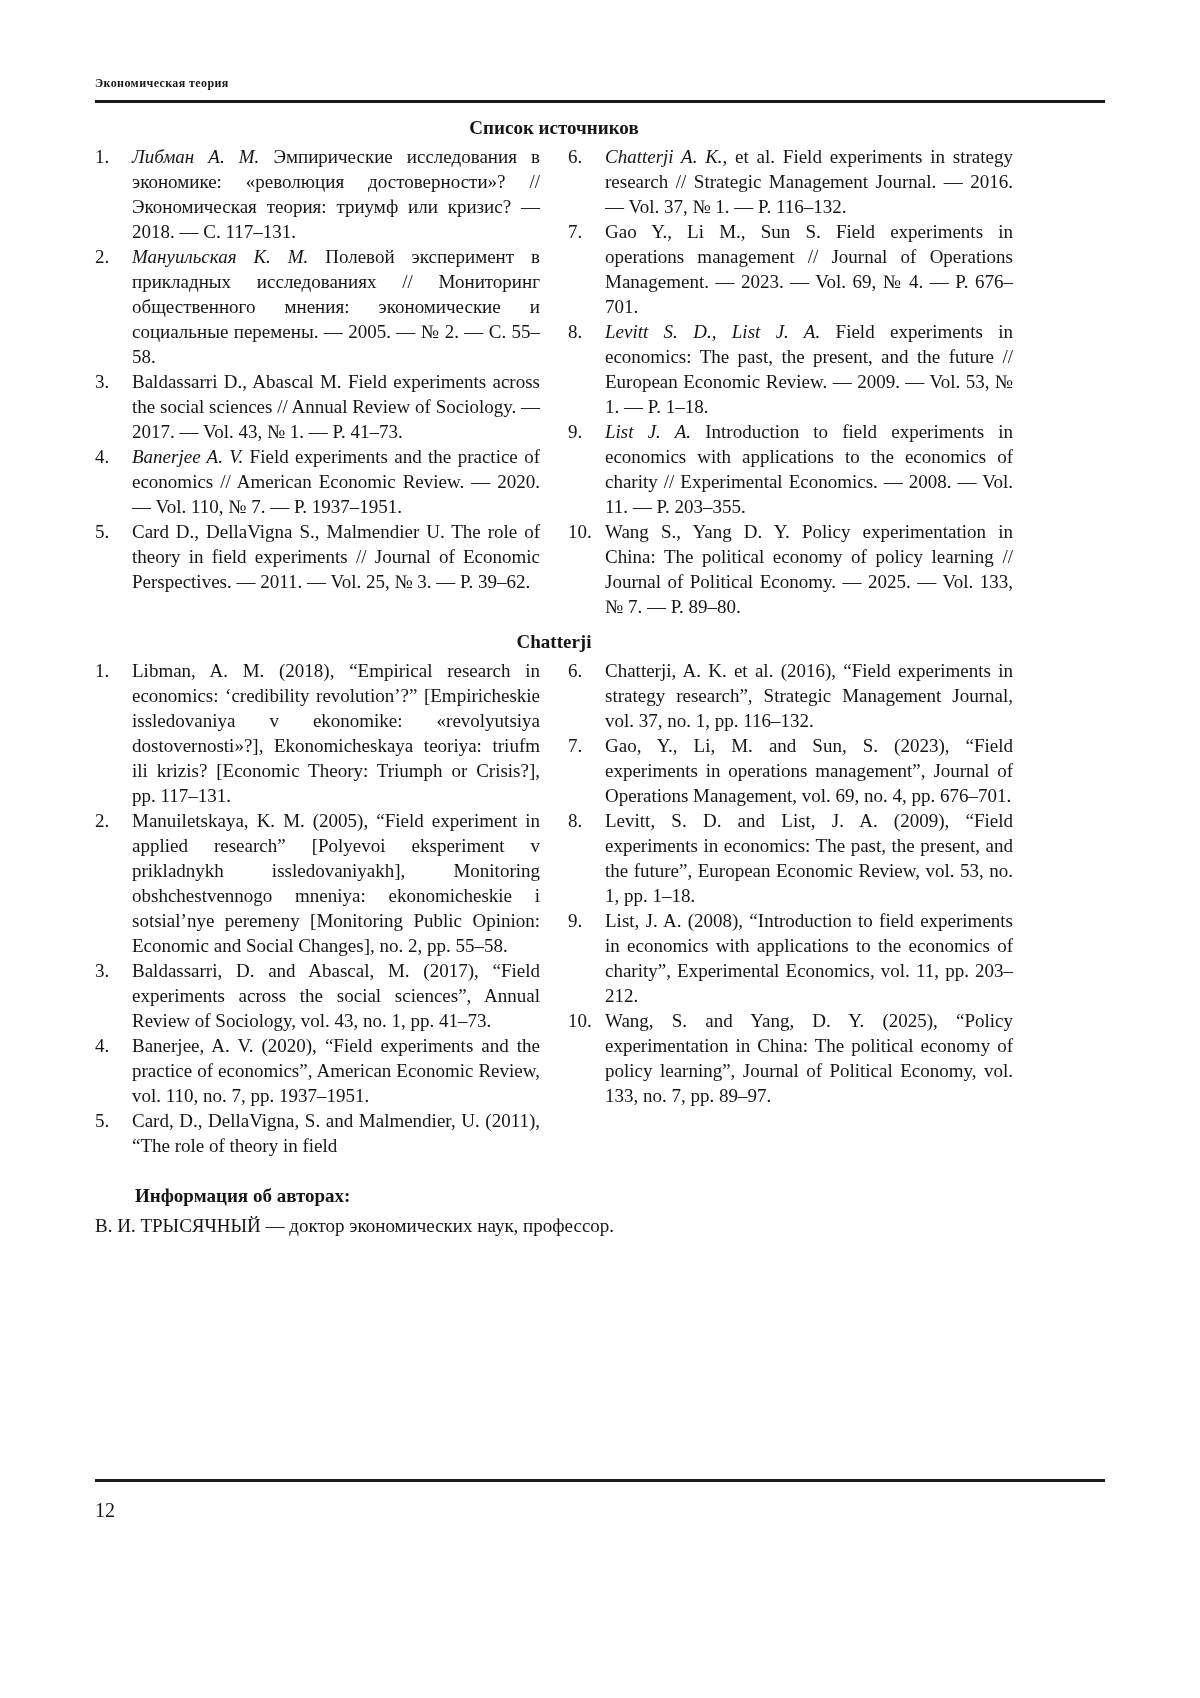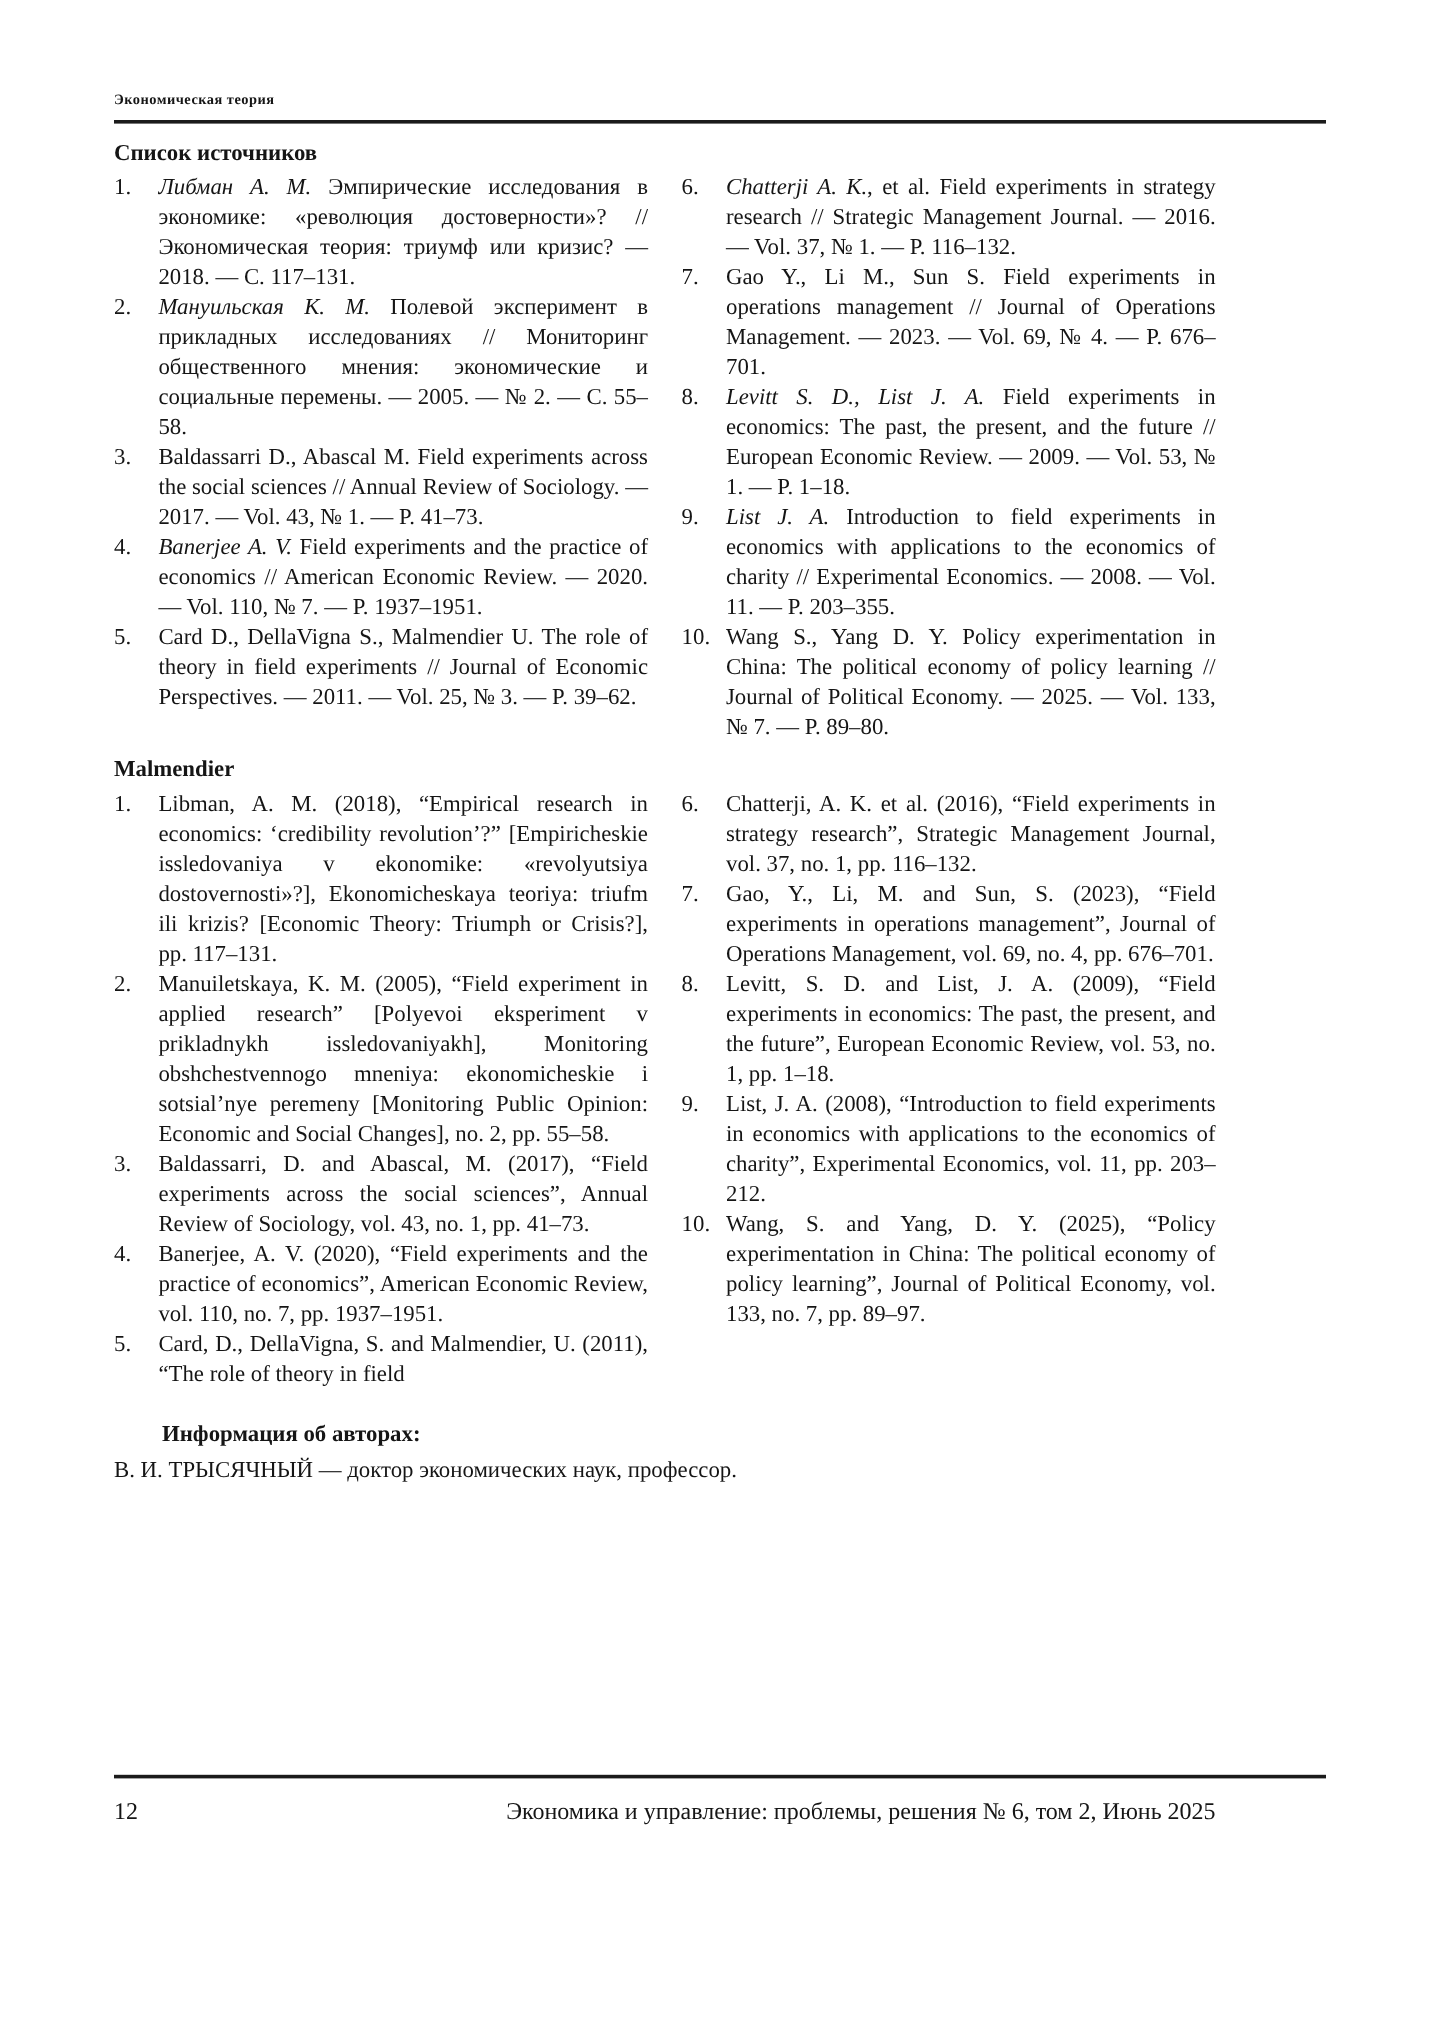--- a/index.html
+++ b/index.html
@@ -25,20 +25,21 @@
   .rule {
     height: 3px;
     background: #1b1b1b;
     width: 1010px;
   }
   .text-block {
     width: 918px;
     margin-top: 14px;
   }
   .center-title {
+    text-align: center;
     font-weight: bold;
     font-size: 19px;
     margin-bottom: 5px;
   }
   .two-col {
     display: flex;
     gap: 28px;
     margin-bottom: 12px;
   }
   .col { width: 445px; }
@@ -104,21 +105,21 @@
         </div>
       <div class="col">
           <div class="ref-item"><span class="ref-num">6.</span><span class="ref-text"><i>Chatterji A. K.</i><span>, et al. Field experiments in strategy research // Strategic Management Journal. — 2016. — Vol. 37, № 1. — P. 116–132.</span></span></div>
           <div class="ref-item"><span class="ref-num">7.</span><span class="ref-text"><span>Gao Y., Li M., Sun S. Field experiments in operations management // Journal of Operations Management. — 2023. — Vol. 69, № 4. — P. 676–701.</span></span></div>
           <div class="ref-item"><span class="ref-num">8.</span><span class="ref-text"><i>Levitt S. D., List J. A.</i><span> Field experiments in economics: The past, the present, and the future // European Economic Review. — 2009. — Vol. 53, № 1. — P. 1–18.</span></span></div>
           <div class="ref-item"><span class="ref-num">9.</span><span class="ref-text"><i>List J. A.</i><span> Introduction to field experiments in economics with applications to the economics of charity // Experimental Economics. — 2008. — Vol. 11. — P. 203–355.</span></span></div>
           <div class="ref-item"><span class="ref-num">10.</span><span class="ref-text"><span>Wang S., Yang D. Y. Policy experimentation in China: The political economy of policy learning // Journal of Political Economy. — 2025. — Vol. 133, № 7. — P. 89–80.</span></span></div>
         </div>
     </div>
 
-    <div class="center-title refs-title">Malmendier</div>
+    <div class="center-title refs-title">Chatterji</div>
 
     <div class="two-col">
       <div class="col">
           <div class="ref-item"><span class="ref-num">1.</span><span class="ref-text"><span>Libman, A. M. (2018), “Empirical research in economics: ‘credibility revolution’?” [Empiricheskie issledovaniya v ekonomike: «revolyutsiya dostovernosti»?], Ekonomicheskaya teoriya: triufm ili krizis? [Economic Theory: Triumph or Crisis?], pp. 117–131.</span></span></div>
           <div class="ref-item"><span class="ref-num">2.</span><span class="ref-text"><span>Manuiletskaya, K. M. (2005), “Field experiment in applied research” [Polyevoi eksperiment v prikladnykh issledovaniyakh], Monitoring obshchestvennogo mneniya: ekonomicheskie i sotsial’nye peremeny [Monitoring Public Opinion: Economic and Social Changes], no. 2, pp. 55–58.</span></span></div>
           <div class="ref-item"><span class="ref-num">3.</span><span class="ref-text"><span>Baldassarri, D. and Abascal, M. (2017), “Field experiments across the social sciences”, Annual Review of Sociology, vol. 43, no. 1, pp. 41–73.</span></span></div>
           <div class="ref-item"><span class="ref-num">4.</span><span class="ref-text"><span>Banerjee, A. V. (2020), “Field experiments and the practice of economics”, American Economic Review, vol. 110, no. 7, pp. 1937–1951.</span></span></div>
           <div class="ref-item"><span class="ref-num">5.</span><span class="ref-text"><span>Card, D., DellaVigna, S. and Malmendier, U. (2011), “The role of theory in field</span></span></div>
         </div>
       <div class="col">
@@ -134,17 +135,16 @@
       <div class="authors-title">Информация об авторах:</div>
       <div class="authors-text">В. И. ТРЫСЯЧНЫЙ — доктор экономических наук, профессор.</div>
     </div>
 
   </div>
 
   <div class="footer">
     <div class="rule"></div>
     <div class="footer-row">
       <span>12</span>
-      <span>Экономика и управление: проблемы, решения № 6, том 2, Июнь 2025</span>
     </div>
   </div>
 
 </div>
 
 </body></html>

